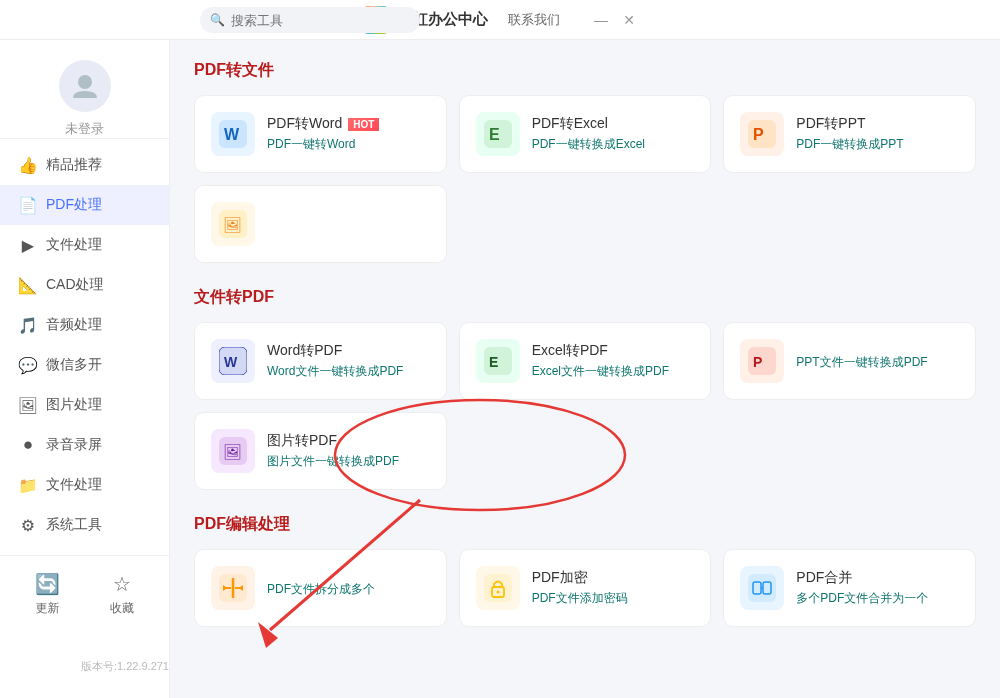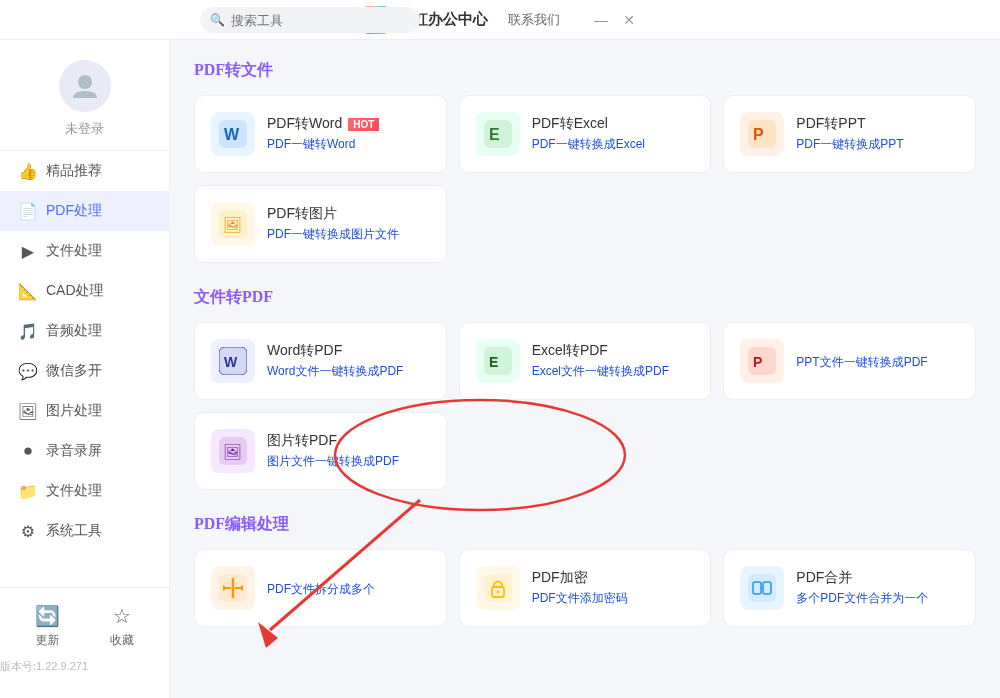--- a/index.html
+++ b/index.html
@@ -51,23 +51,23 @@
       display: flex;
       flex-direction: column;
       padding: 10px 0;
       flex-shrink: 0;
       border-right: 1px solid #eee;
     }
     .user-section {
       display: flex;
       flex-direction: column;
       align-items: center;
-      padding: 10px 0 12px;
+      padding: 10px 0 0;
       border-bottom: 1px solid #f0f0f0;
-      margin-bottom: 0;
+      margin-bottom: 6px;
     }
     .avatar {
       width: 52px;
       height: 52px;
       border-radius: 50%;
       background: #e8eaf6;
       display: flex;
       align-items: center;
       justify-content: center;
       color: #9fa8da;
@@ -102,35 +102,34 @@
     .bottom-btn {
       display: flex;
       flex-direction: column;
       align-items: center;
       gap: 4px;
       cursor: pointer;
       color: #666;
       font-size: 12px;
     }
     .bottom-btn .btn-icon { font-size: 20px; }
-    .version-text { font-size: 11px; color: #bbb; text-align: left; padding: 4px 0; }
+    .version-text { font-size: 11px; color: #bbb; text-align: right; padding: 4px 0; margin-top: 32px; }
 
     
     .content-area {
       flex: 1;
       overflow-y: auto;
       padding: 20px 24px;
       background: #f5f6fa;
     }
     .section-title {
       font-size: 16px;
       font-weight: 600;
-      color: #8b5cf6;
+      color: #b91c1c;
       margin-bottom: 14px;
-      font-family: Liberation Serif, serif;
     }
     .tools-grid {
       display: grid;
       grid-template-columns: repeat(3, 1fr);
       gap: 12px;
       margin-bottom: 24px;
     }
     .tool-card {
       background: #fff;
       border-radius: 10px;
@@ -159,21 +158,21 @@
     .icon-word2pdf { background: #eef0ff; }
     .icon-excel2pdf { background: #e8fff3; }
     .icon-ppt2pdf { background: #fff0e8; }
     .icon-img2pdf { background: #f5e8ff; }
     .icon-split { background: #fff3e8; }
     .icon-merge { background: #e8f5ff; }
     .icon-lock { background: #fff8e8; }
 
     .tool-info { flex: 1; }
     .tool-name { font-size: 14px; font-weight: 500; color: #333; display: flex; align-items: center; gap: 6px; }
-    .tool-desc { font-size: 12px; color: #1d4ed8; margin-top: 3px; }
+    .tool-desc { font-size: 12px; color: #0f766e; margin-top: 3px; }
     .hot-badge {
       background: linear-gradient(135deg, #ff6b6b, #ff4757);
       color: #fff;
       font-size: 10px;
       padding: 1px 5px;
       border-radius: 0;
       font-weight: 600;
     }
     .content-wrapper { position: relative; flex: 1; overflow: hidden; }
 
@@ -325,24 +324,20 @@
             </div>
           </div>
 
           <div class="tool-card">
             <div class="tool-card-icon icon-img">
               <svg width="28" height="28" viewBox="0 0 28 28">
                   <rect width="28" height="28" rx="6" fill="#ffc107" opacity="0.15"></rect>
                   <text x="4" y="20" font-size="15" fill="#f57f17">🖼</text>
                 </svg>
             </div>
-            <div class="tool-info">
-              <div class="tool-name">PDF转图片</div>
-              <div class="tool-desc">PDF一键转换成图片文件</div>
-            </div>
           </div>
         </div>
       </div>
 
       <div>
         <div class="section-title">文件转PDF</div>
         <div class="tools-grid">
 
           <div class="tool-card">
             <div class="tool-card-icon icon-word2pdf">

